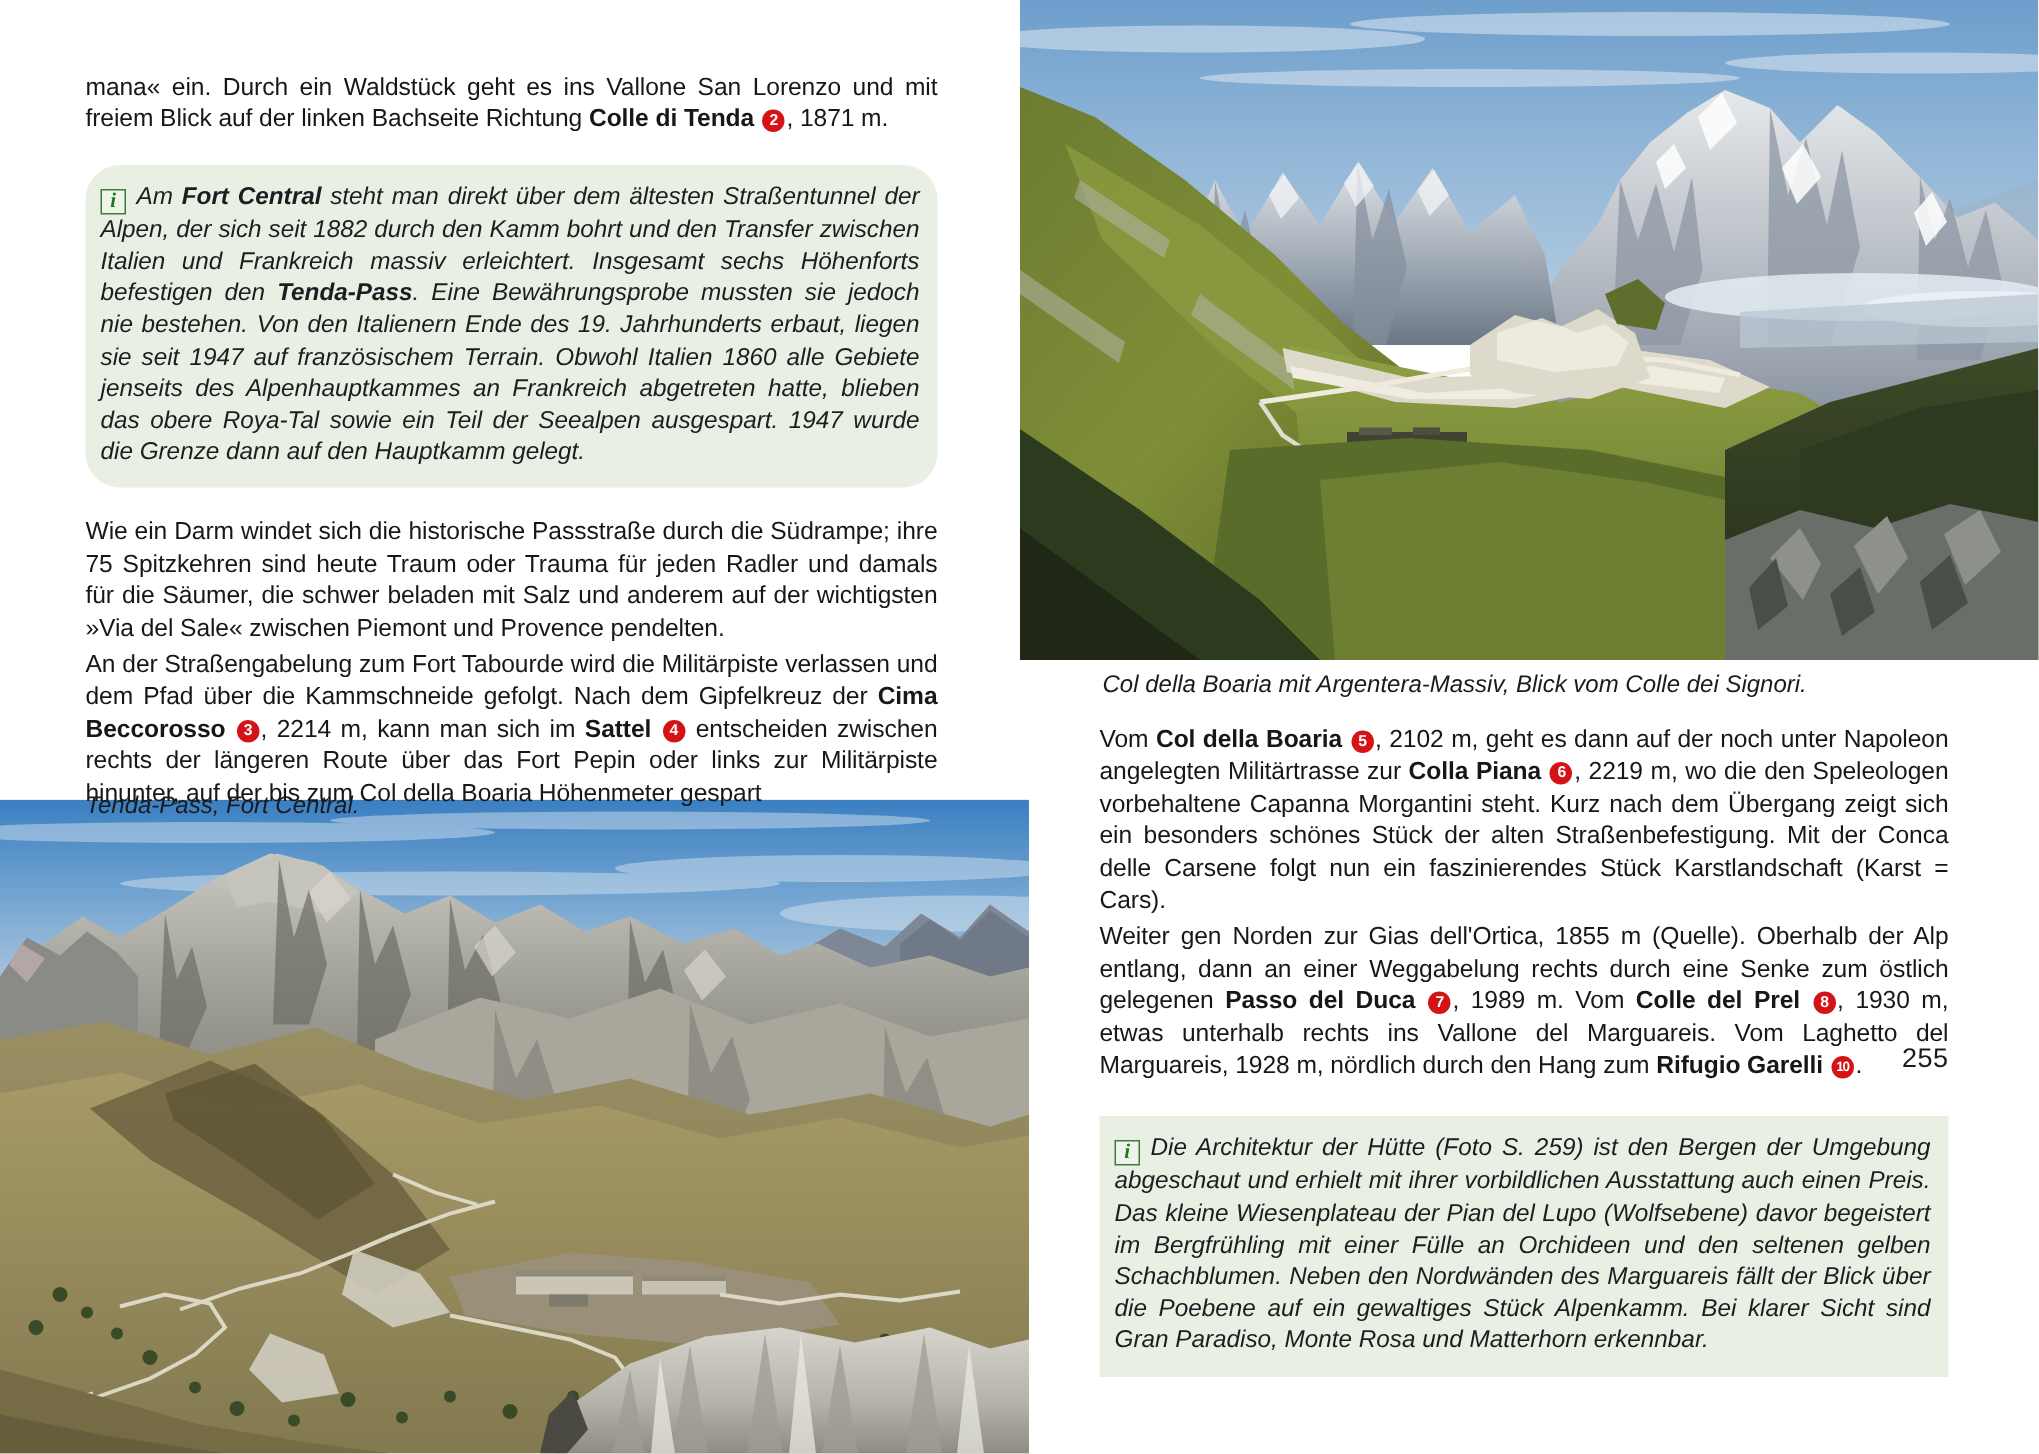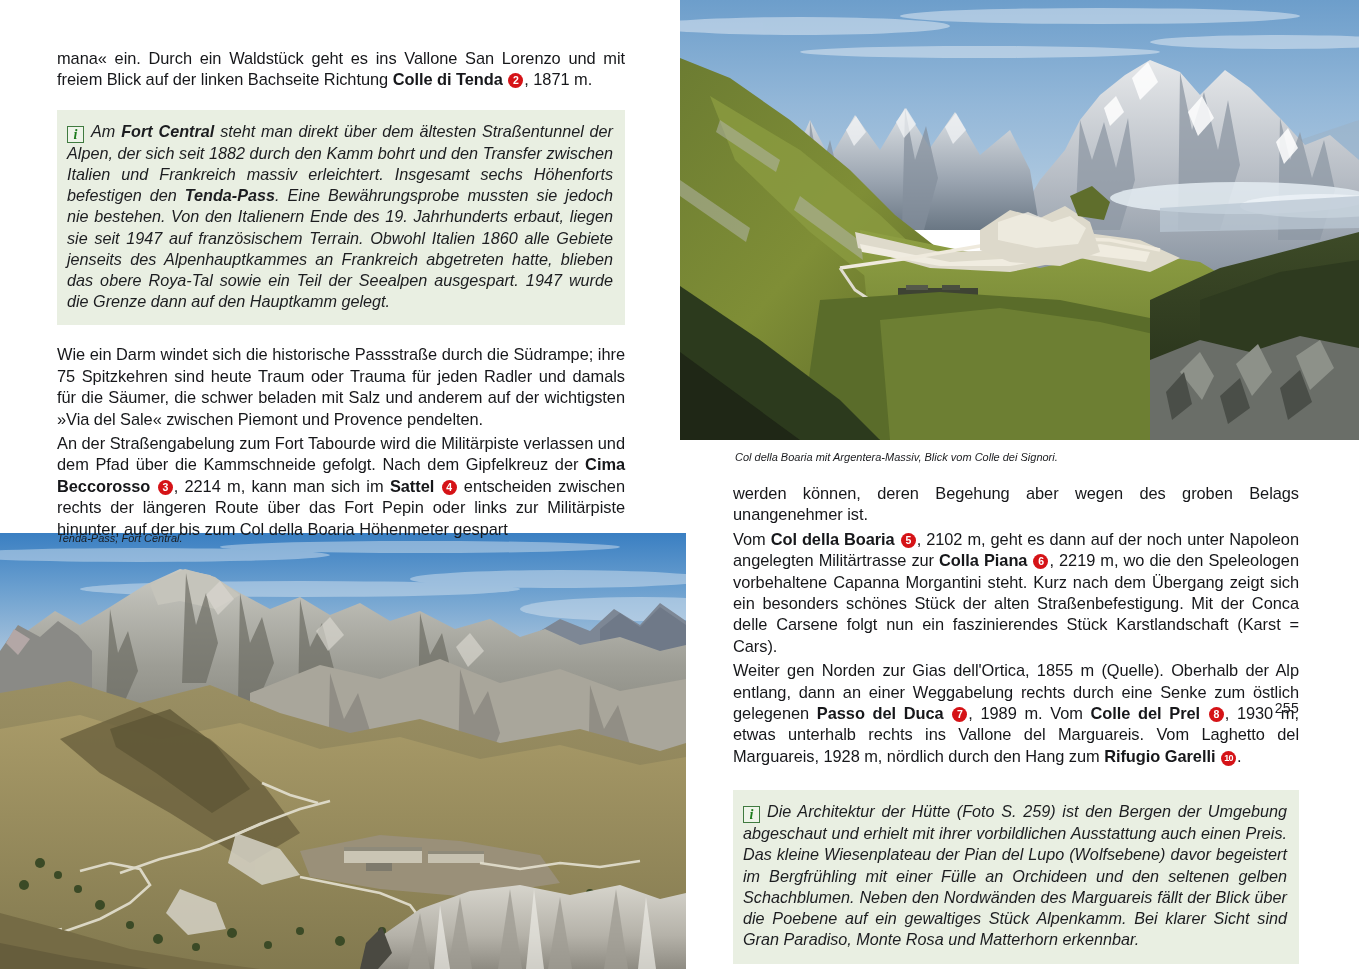--- a/index.html
+++ b/index.html
@@ -28,21 +28,21 @@
   .body-text {
     font-size: 16.4px;
     line-height: 21.4px;
     color: #16171a;
     text-align: justify;
     hyphens: manual;
     margin: 0;
     letter-spacing: -0.05px;
   }
   .body-text + .body-text { margin-top: 3px; }
-  .gap-before { margin-top: 19px !important; }
+  .gap-before { margin-top: 19px !important; border-radius: 23px; }
 
   b, .bold { font-weight: bold; }
 
   
   .infobox {
     background: #e9efe2;
     color: #1c1d20;
     font-style: italic;
     font-size: 16.2px;
     line-height: 21.2px;
@@ -82,21 +82,21 @@
     vertical-align: 1px;
     margin: 0 1px;
     letter-spacing: -0.4px;
     font-family: "Liberation Sans", sans-serif;
   }
   .badge.two-digit { font-size: 9px; letter-spacing: -0.8px; }
 
   
   .caption {
     font-style: italic;
-    font-size: 11px;
+    font-size: 16px;
     line-height: 18px;
     color: #1a1b1e;
     margin: 0;
   }
 
   
   .photo { position: absolute; overflow: hidden; }
 
   #photo-top-right { left: 680px; top: 0px; width: 679px; height: 440px; }
   #photo-bottom-left { left: 0px; top: 533px; width: 686px; height: 436px; }
@@ -110,21 +110,21 @@
   }
   #caption-left {
     position: absolute;
     left: 57px; top: 505px; width: 500px; margin-top: 24px;
   }
 
   
   #page-number {
     position: absolute;
     right: 60px; bottom: 28px;
-    font-size: 14px;
+    font-size: 18px;
     color: #1a1b1e;
     letter-spacing: 0.3px;
   }
 </style>
 </head>
 <body>
 
 <div class="page">
 
   <div class="photo" id="photo-top-right">
@@ -405,21 +405,20 @@
     <p class="body-text"><span>An der Straßengabelung zum Fort Tabourde wird die Militärpiste verlassen und dem Pfad über die Kammschneide gefolgt. Nach dem Gipfelkreuz der </span><b>Cima Beccorosso</b> <span class="badge">3</span><span>, 2214 m, kann man sich im </span><b>Sattel</b> <span class="badge">4</span><span> entscheiden zwischen rechts der längeren Route über das Fort Pepin oder links zur Militärpiste hinunter, auf der bis zum Col della Boaria Höhenmeter gespart</span></p>
 
   </div>
 
   <p class="caption" id="caption-left">Tenda-Pass, Fort Central.</p>
 
   <p class="caption" id="caption-right">Col della Boaria mit Argentera-Massiv, Blick vom Colle dei Signori.</p>
 
   <div class="col-right" style="top:483px;">
 
-    <p class="body-text">werden können, deren Begehung aber wegen des groben Belags unangenehmer ist.</p>
 
     <p class="body-text"><span>Vom </span><b>Col della Boaria</b> <span class="badge">5</span><span>, 2102 m, geht es dann auf der noch unter Napoleon angelegten Militärtrasse zur </span><b>Colla Piana</b> <span class="badge">6</span><span>, 2219 m, wo die den Speleologen vorbehaltene Capanna Morgantini steht. Kurz nach dem Übergang zeigt sich ein besonders schönes Stück der alten Straßenbefestigung. Mit der Conca delle Carsene folgt nun ein faszinierendes Stück Karstlandschaft (Karst = Cars).</span></p>
 
     <p class="body-text"><span>Weiter gen Norden zur Gias dell'Ortica, 1855 m (Quelle). Oberhalb der Alp entlang, dann an einer Weggabelung rechts durch eine Senke zum östlich gelegenen </span><b>Passo del Duca</b> <span class="badge">7</span><span>, 1989 m. Vom </span><b>Colle del Prel</b> <span class="badge">8</span><span>, 1930 m, etwas unterhalb rechts ins Vallone del Marguareis. Vom Laghetto del Marguareis, 1928 m, nördlich durch den Hang zum </span><b>Rifugio Garelli</b> <span class="badge two-digit">10</span><span>.</span></p>
 
     <div class="infobox" style="margin-top:23px;">
       <span class="info-icon">i</span><span class="txt">Die Architektur der Hütte (Foto S. 259) ist den Bergen der Umgebung abgeschaut und erhielt mit ihrer vorbildlichen Ausstattung auch einen Preis. Das kleine Wiesenplateau der Pian del Lupo (Wolfsebene) davor begeistert im Bergfrühling mit einer Fülle an Orchideen und den seltenen gelben Schachblumen. Neben den Nordwänden des Marguareis fällt der Blick über die Poebene auf ein gewaltiges Stück Alpenkamm. Bei klarer Sicht sind Gran Paradiso, Monte Rosa und Matterhorn erkennbar.</span>
     </div>
 
   </div>

